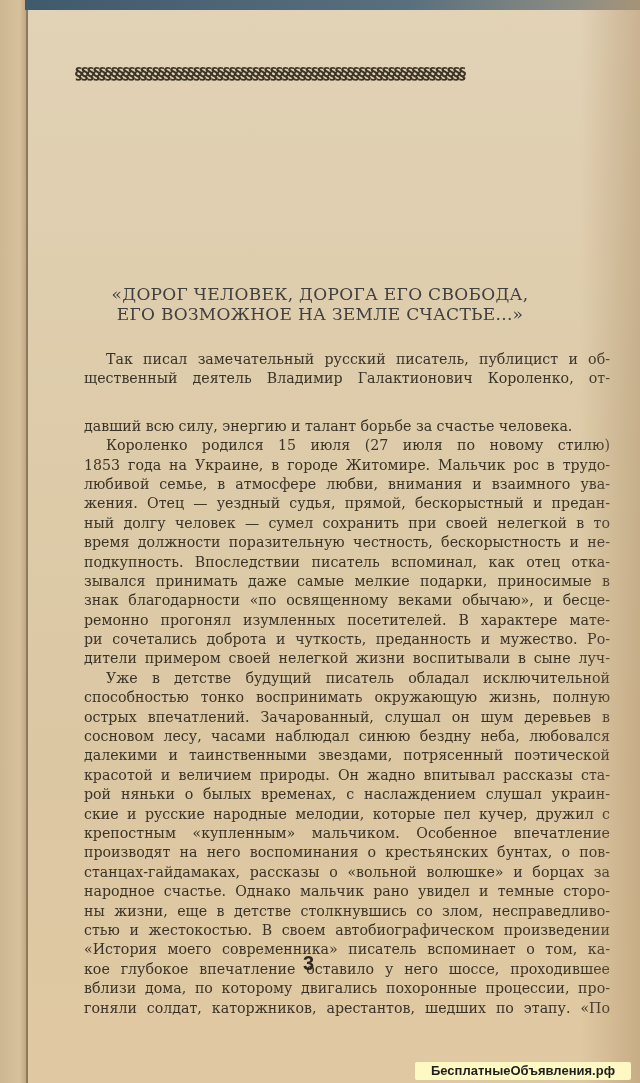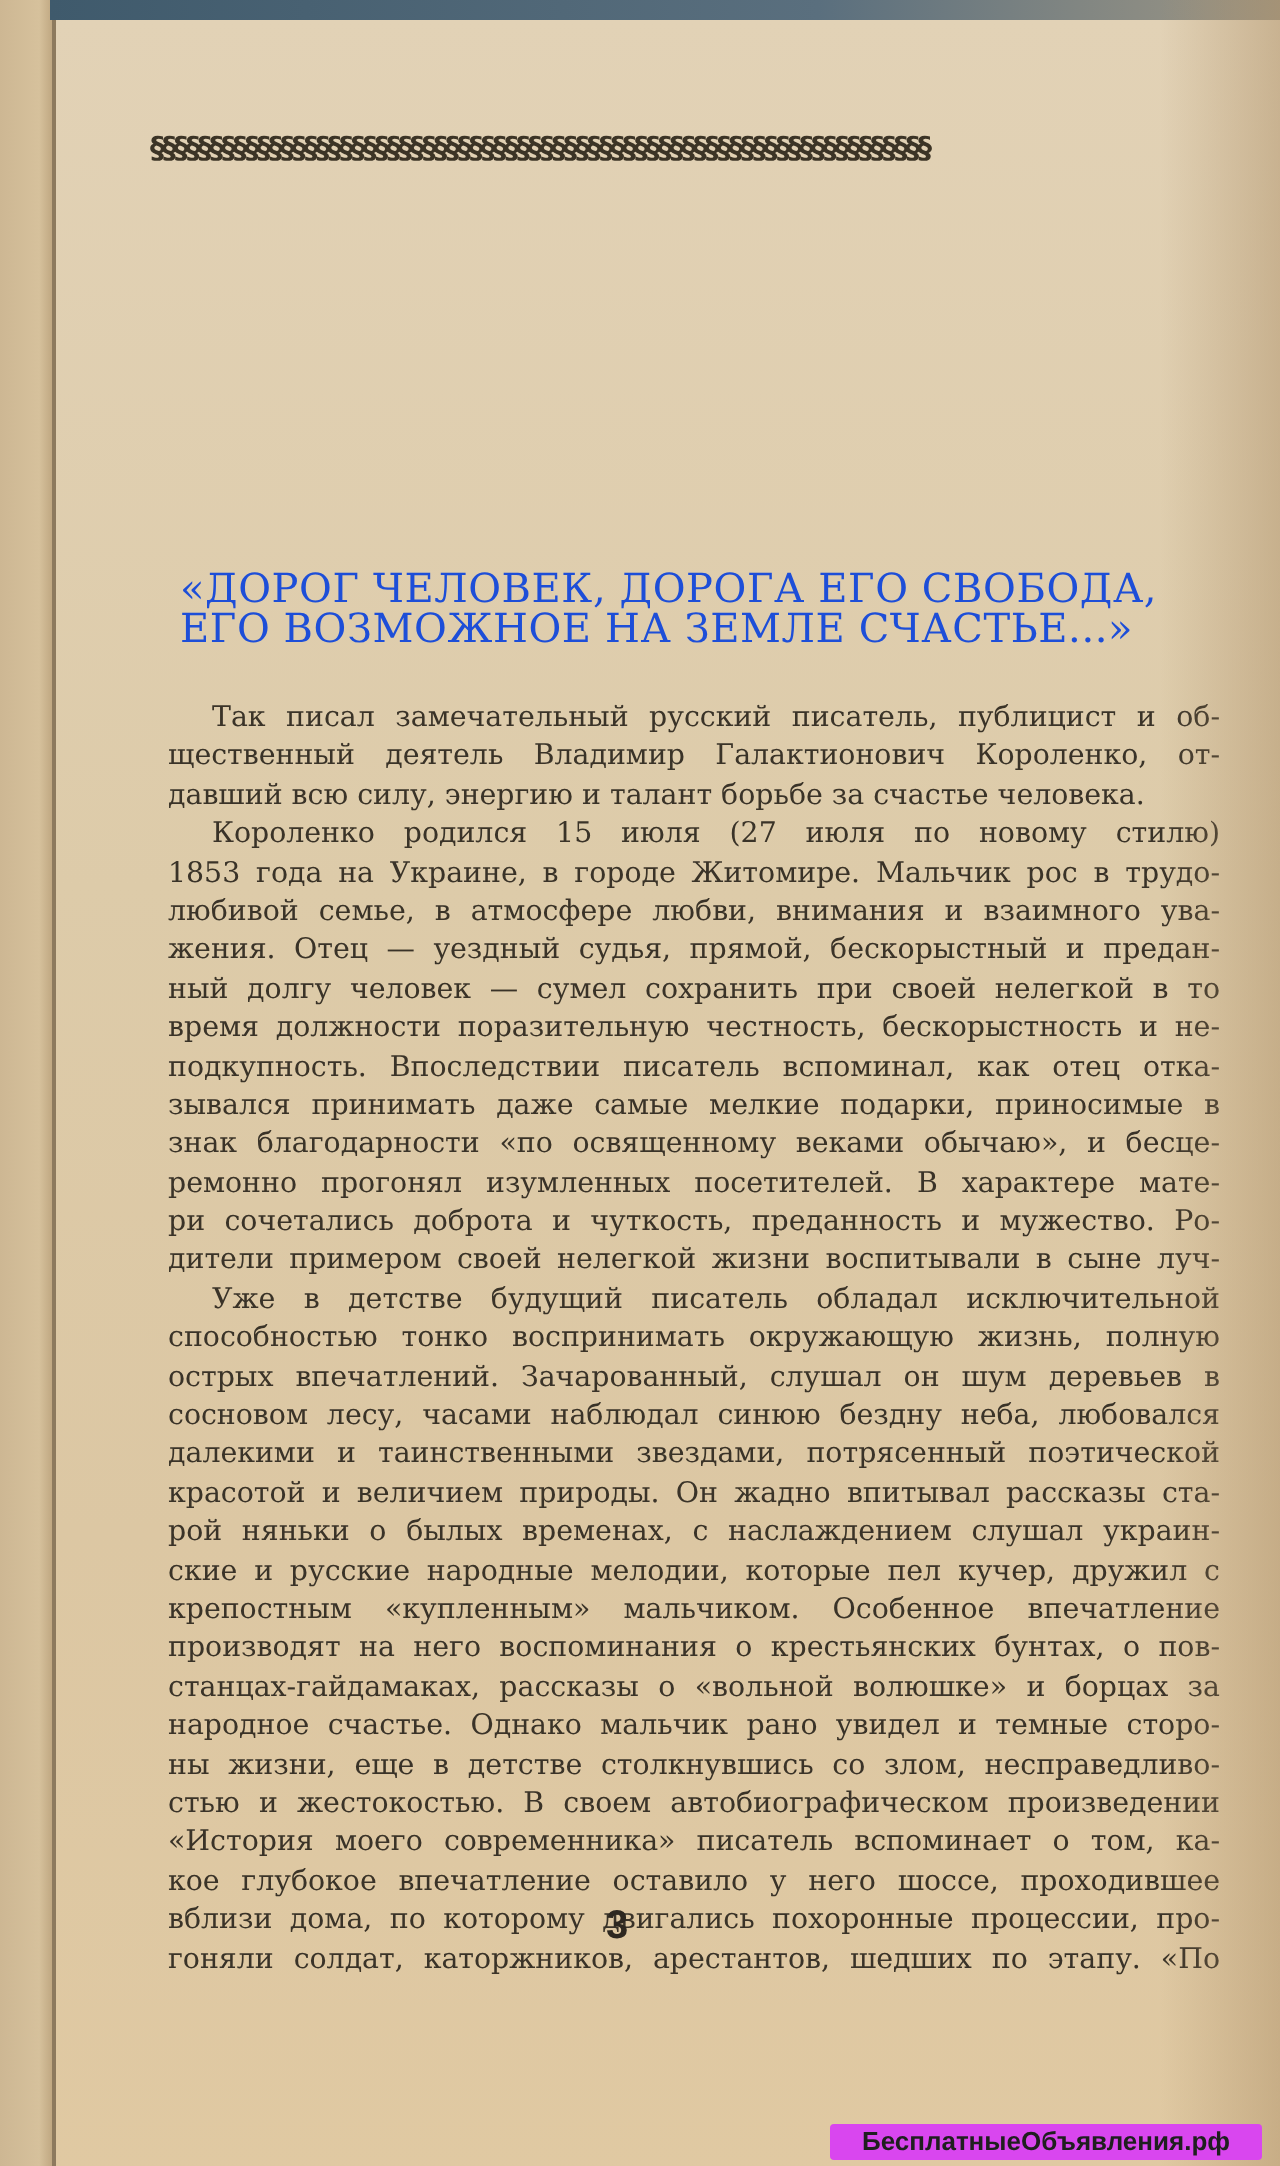--- a/index.html
+++ b/index.html
@@ -62,23 +62,23 @@
       font-weight: bold;
       letter-spacing: -1.6px;
       line-height: 20px;
     }
     .title {
       position: absolute;
       left: 90px;
       top: 284px;
       width: 460px;
       text-align: center;
-      color: #1d4ed8;
+      color: #404040;
       font-family: "DejaVu Serif", serif;
-      font-size: 20px;
+      font-size: 17px;
       line-height: 20px;
       letter-spacing: 0.3px;
     }
     .title div { white-space: nowrap; }
     .body-text {
       position: absolute;
       left: 84px;
       top: 350px;
       width: 526px;
       color: #3a3328;
@@ -89,40 +89,41 @@
     .line {
       display: block;
       white-space: nowrap;
       text-align: justify;
       text-align-last: justify;
       height: 19.4px;
       overflow: visible;
     }
     .line.last {
       text-align-last: left;
+      margin-top: 28px;
     }
     .line.indent {
       padding-left: 22px;
     }
     .page-number {
       position: absolute;
       left: 303px;
       top: 952px;
       color: #2e2820;
       font-family: "Liberation Sans", sans-serif;
       font-weight: bold;
       font-size: 20px;
     }
     .watermark {
       position: absolute;
       left: 415px;
       top: 1062px;
       width: 216px;
       height: 18px;
-      background: #d946ef;
+      background: #fef9c3;
       border-radius: 2px;
       color: #1f1f1f;
       font-family: "Liberation Sans", sans-serif;
       font-weight: bold;
       font-size: 13px;
       line-height: 18px;
       text-align: center;
     }
   </style>
 </head>

